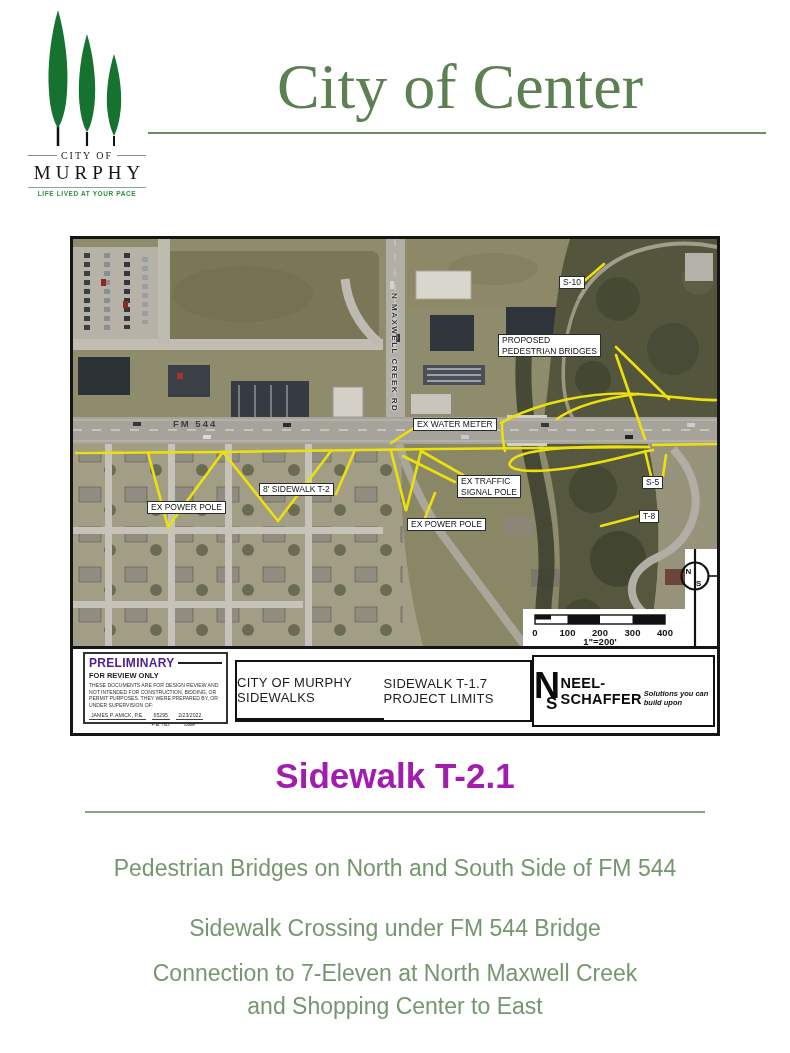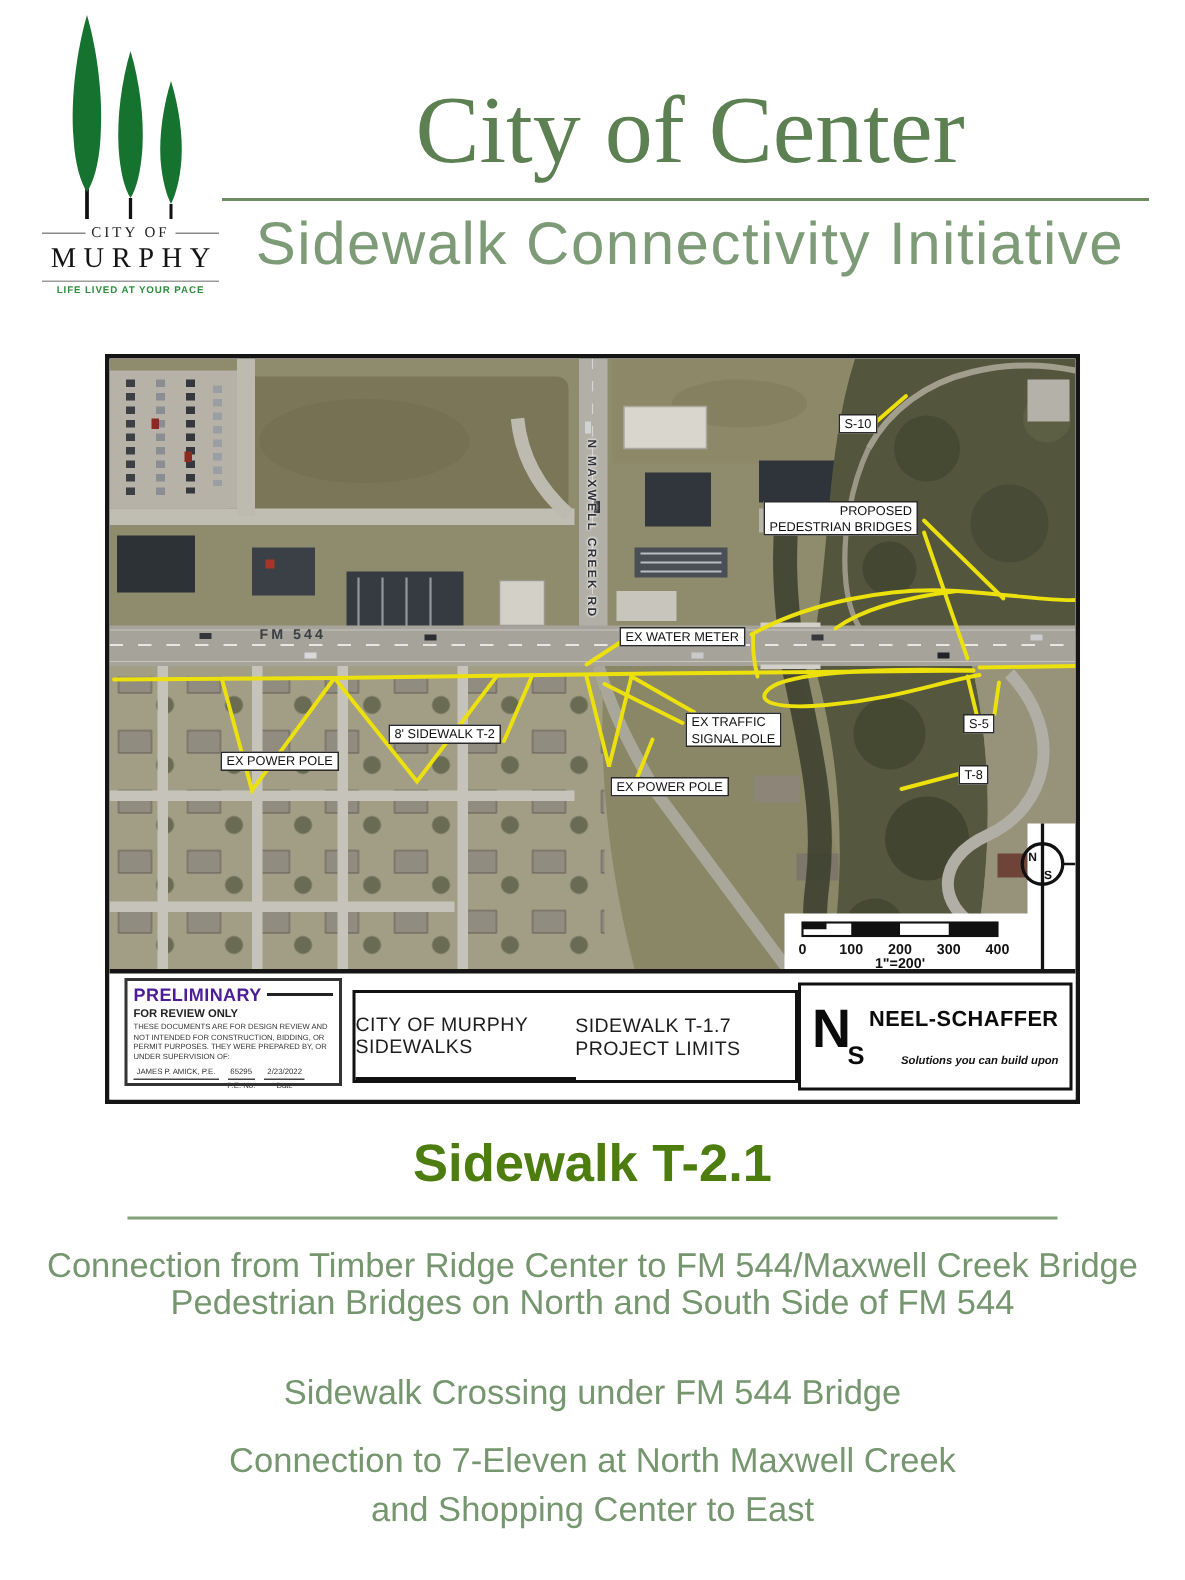--- a/index.html
+++ b/index.html
@@ -53,27 +53,27 @@
         box-sizing:border-box;display:flex;flex-direction:row;}
   .tblock-row{flex:1;display:flex;align-items:center;justify-content:center;font-size:13px;
         color:#1c1c1c;letter-spacing:0.3px;}
   .tblock-row:first-child{border-bottom:2px solid #111;}
   .nsbox{position:absolute;left:459px;top:6px;width:183px;height:72px;border:2px solid #111;
         box-sizing:border-box;display:flex;align-items:center;justify-content:center;gap:4px;}
   .ns-mono{position:relative;width:34px;height:40px;}
   .ns-n{position:absolute;left:0;top:-6px;font-size:36px;font-weight:900;color:#0b0b0b;
         font-family:"Liberation Sans",sans-serif;}
   .ns-s{position:absolute;right:-1px;bottom:-3px;font-size:17px;font-weight:900;color:#0b0b0b;}
-  .ns-text{display:flex;flex-direction:column;align-items:flex-end;}
+  .ns-text{display:flex;flex-direction:row;align-items:flex-end;}
   .ns-name{font-size:14.5px;font-weight:800;letter-spacing:0.3px;color:#0b0b0b;}
   .ns-tag{font-size:7.5px;font-weight:bold;font-style:italic;color:#111;margin-top:14px;}
 
   
   .sec-heading{position:absolute;left:0;top:756px;width:100%;text-align:center;
-        font-size:35px;font-weight:bold;color:#4d7c0f;}
+        font-size:35px;font-weight:bold;color:#a21caf;}
   .sec-rule{position:absolute;left:85px;top:811px;width:620px;height:2px;background:#83a27b;}
   .sec-line{position:absolute;left:0;width:100%;text-align:center;font-size:23px;
         font-weight:300;color:#76966f;}
   .sec-line.two{line-height:1.45;}
 </style>
 </head>
 <body>
 
 <div id="page">
 
@@ -86,21 +86,20 @@
       <path d="M56,28 C50,48 47,72 48,92 C49,108 52,120 56,126 C60,120 63,108 64,92 C65,72 62,48 56,28 Z" fill="#15722f"></path>
       <path d="M83,48 C78,64 75,84 76,100 C77,114 80,124 83,130 C86,124 89,114 90,100 C91,84 88,64 83,48 Z" fill="#15722f"></path>
     </svg>
     <div class="logo-cityof">CITY OF</div>
     <div class="logo-name">MURPHY</div>
     <div class="logo-tag">LIFE LIVED AT YOUR PACE</div>
   </div>
 
   <div class="hdr-title">City of Center</div>
   <div class="hdr-rule"></div>
-  <div class="hdr-sub">Sidewalk Connectivity Initiative</div>
 
   <div class="map-panel">
     <div class="map-photo">
       <svg width="644" height="407" viewBox="0 0 644 407" preserveAspectRatio="none">
 
         <rect width="644" height="407" fill="#8f8b6d"></rect>
 
         <rect x="78" y="12" width="228" height="92" rx="8" fill="#7a7657"></rect>
         <rect x="335" y="0" width="160" height="70" fill="#8d8968"></rect>
         <ellipse cx="170" cy="55" rx="70" ry="28" fill="#6f6b4e" opacity="0.5"></ellipse>
@@ -261,21 +260,21 @@
             <text x="494.5" y="397">100</text>
             <text x="527" y="397">200</text>
             <text x="559.5" y="397">300</text>
             <text x="592" y="397">400</text>
             <text x="527" y="406">1"=200'</text>
           </g>
         </g>
       </svg>
 
       <div class="mlabel" style="left:486px;top:37px;">S-10</div>
-      <div class="mlabel" style="left:436px;top:95px;text-align:right;">
+      <div class="mlabel" style="left:425px;top:95px;">
         <div>PROPOSED</div>
         <div>PEDESTRIAN BRIDGES</div>
       </div>
       <div class="mlabel-vert" style="left:326px;top:54px;">N MAXWELL CREEK RD</div>
       <div class="mlabel-plain" style="left:100px;top:179px;">FM 544</div>
       <div class="mlabel" style="left:340px;top:179px;">EX WATER METER</div>
       <div class="mlabel" style="left:74px;top:262px;">EX POWER POLE</div>
       <div class="mlabel" style="left:186px;top:244px;">8' SIDEWALK T-2</div>
       <div class="mlabel" style="left:384px;top:236px;">
         <div>EX TRAFFIC</div>
@@ -317,21 +316,20 @@
         <div class="ns-text">
           <div class="ns-name">NEEL-SCHAFFER</div>
           <div class="ns-tag">Solutions you can build upon</div>
         </div>
       </div>
     </div>
   </div>
 
   <div class="sec-heading">Sidewalk T-2.1</div>
   <div class="sec-rule"></div>
-  <div class="sec-line" style="top:830px;">Connection from Timber Ridge Center to FM 544/Maxwell Creek Bridge</div>
   <div class="sec-line" style="top:855px;">Pedestrian Bridges on North and South Side of FM 544</div>
   <div class="sec-line" style="top:915px;">Sidewalk Crossing under FM 544 Bridge</div>
   <div class="sec-line two" style="top:957px;">
     <div>Connection to 7-Eleven at North Maxwell Creek</div>
     <div>and Shopping Center to East</div>
   </div>
 
 </div>
 
 </body></html>

